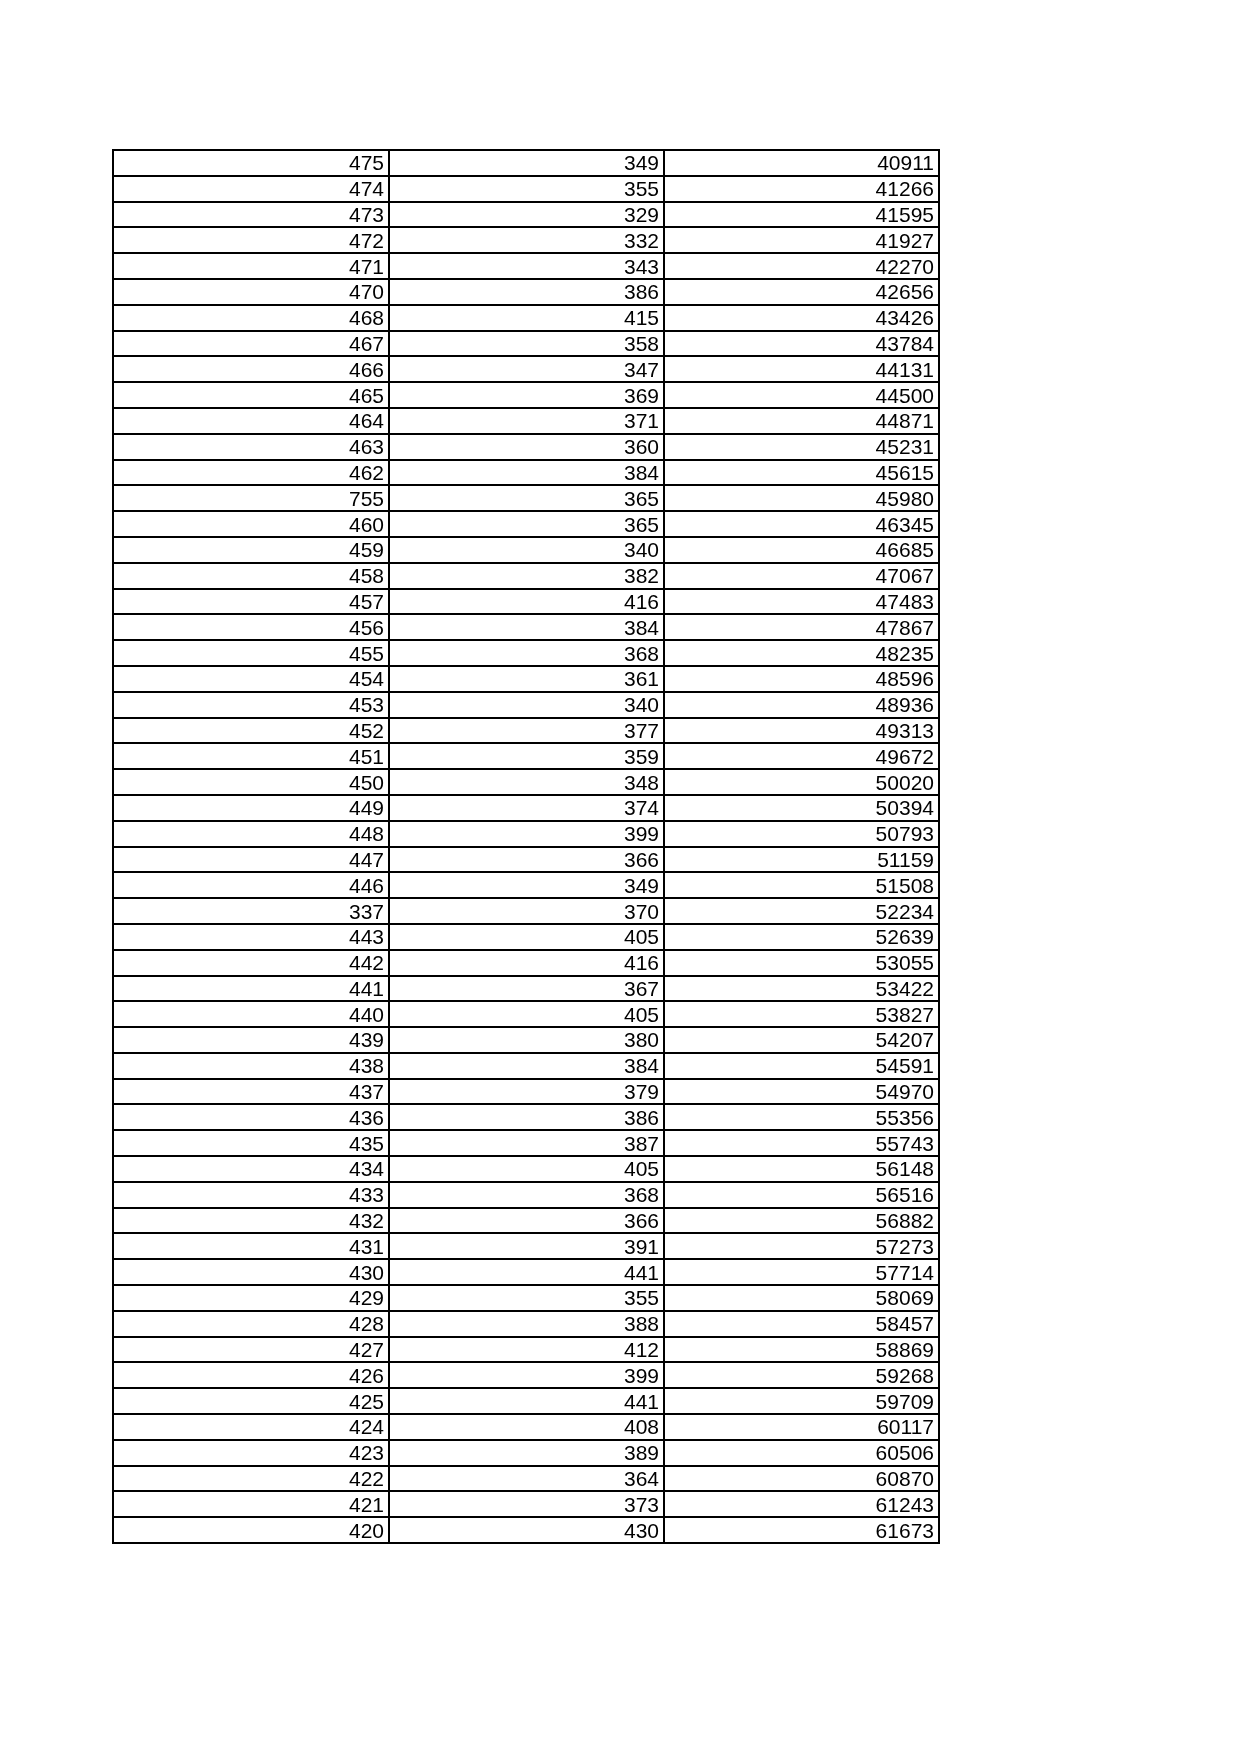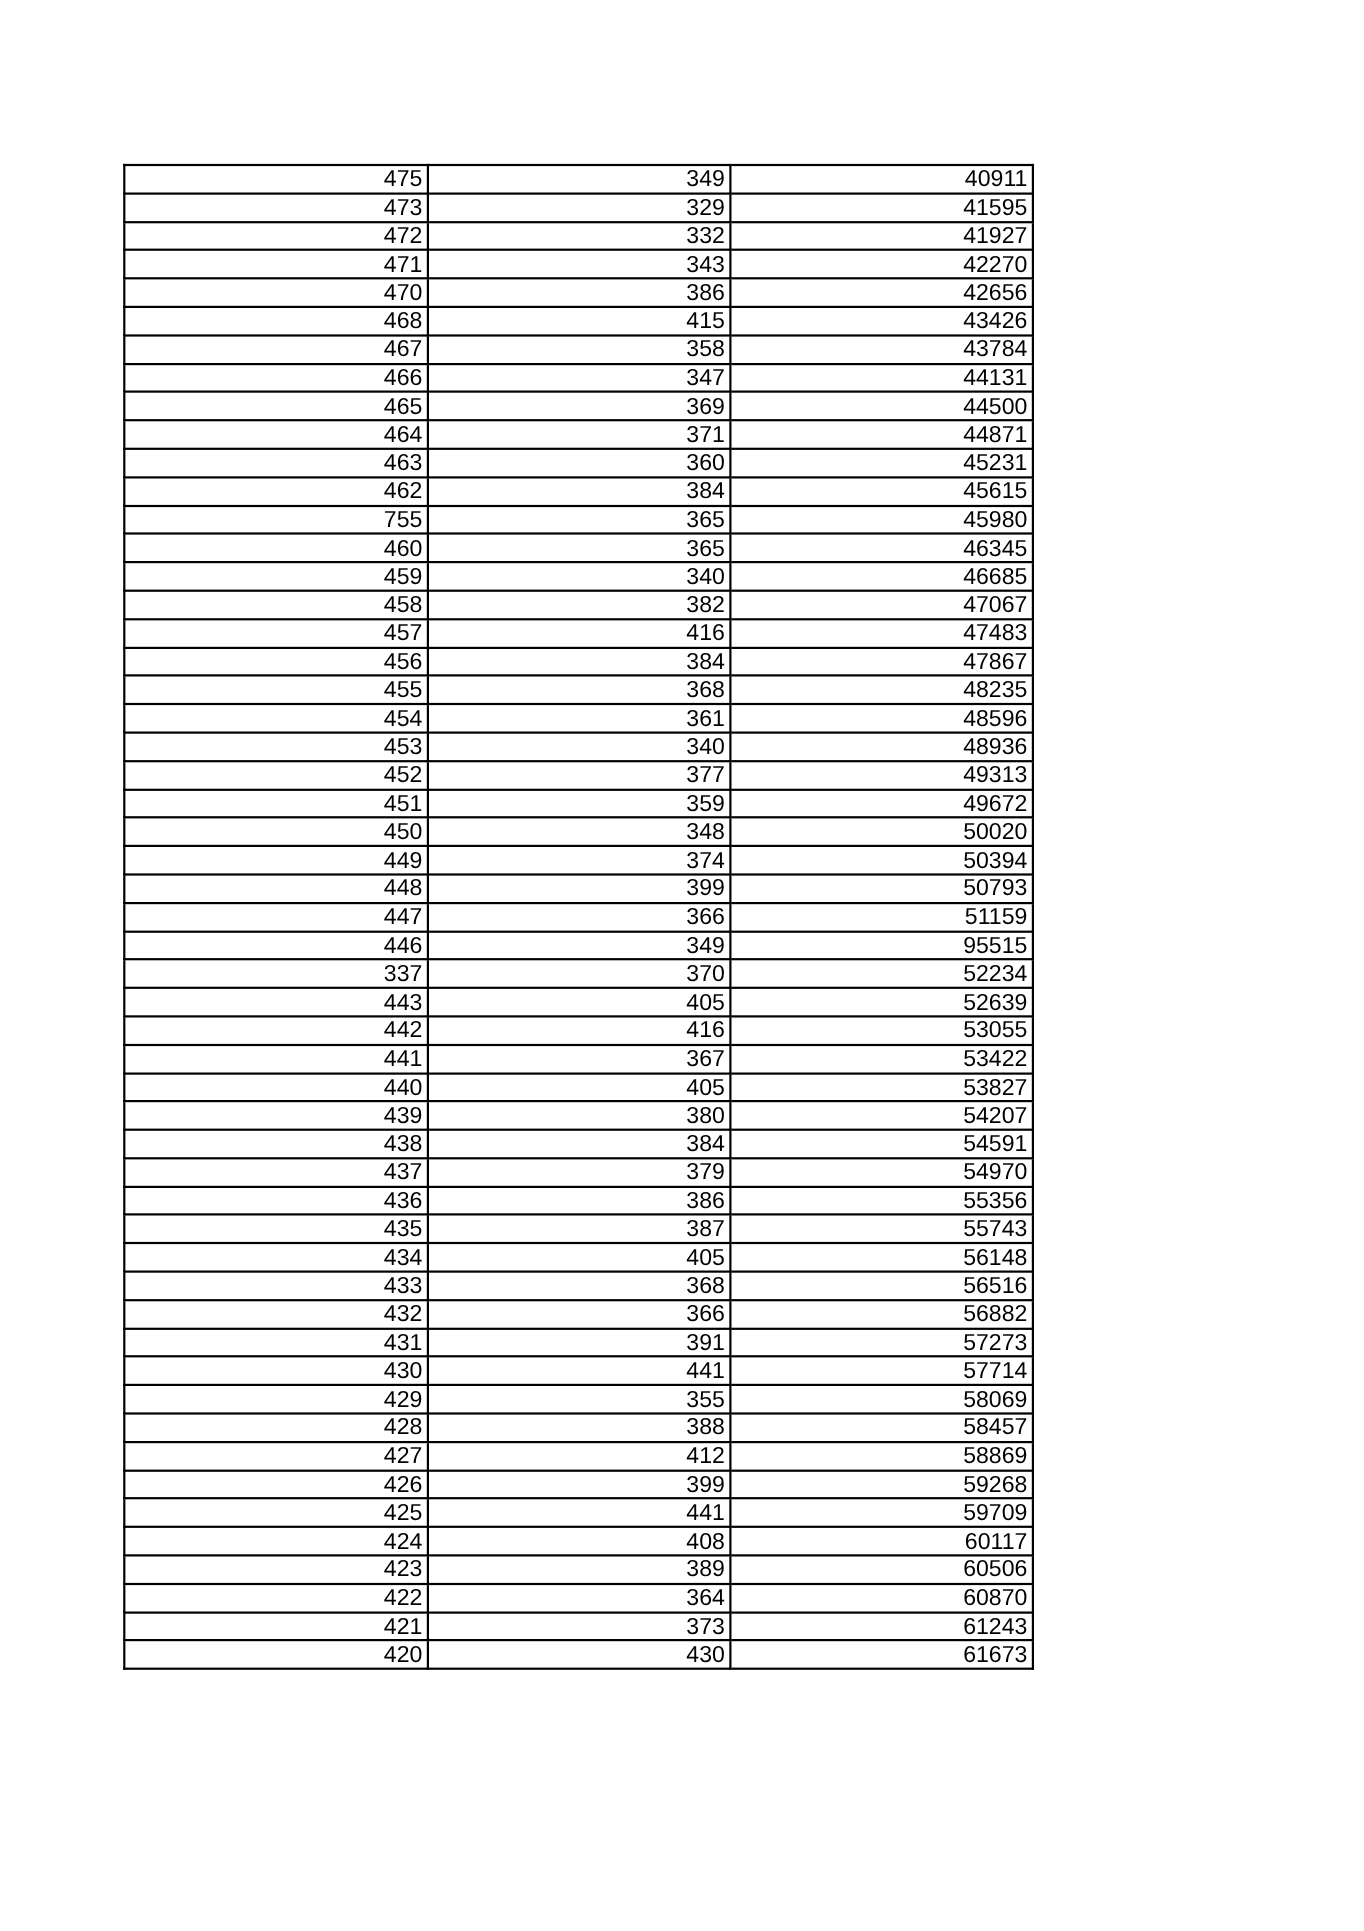--- a/index.html
+++ b/index.html
@@ -50,20 +50,25 @@
       <col class="c2">
       <col class="c3">
     </colgroup>
     <tbody id="table-body">
         <tr>
           <td>475</td>
           <td>349</td>
           <td>40911</td>
         </tr>
         <tr>
+          <td>474</td>
+          <td>355</td>
+          <td>41266</td>
+        </tr>
+        <tr>
           <td>473</td>
           <td>329</td>
           <td>41595</td>
         </tr>
         <tr>
           <td>472</td>
           <td>332</td>
           <td>41927</td>
         </tr>
         <tr>
@@ -182,21 +187,21 @@
           <td>50793</td>
         </tr>
         <tr>
           <td>447</td>
           <td>366</td>
           <td>51159</td>
         </tr>
         <tr>
           <td>446</td>
           <td>349</td>
-          <td>95515</td>
+          <td>51508</td>
         </tr>
         <tr>
           <td>337</td>
           <td>370</td>
           <td>52234</td>
         </tr>
         <tr>
           <td>443</td>
           <td>405</td>
           <td>52639</td>

